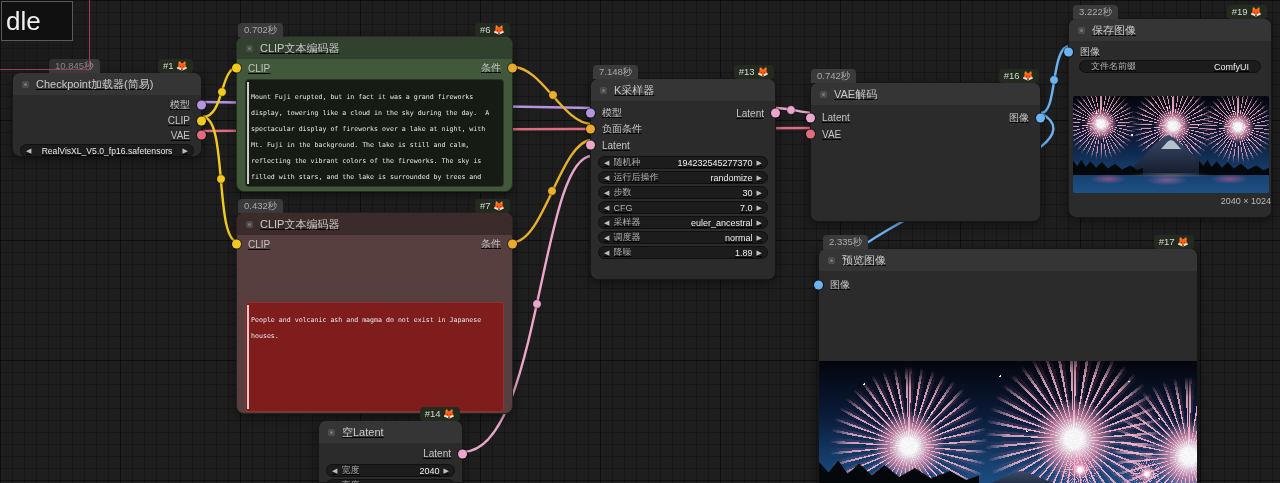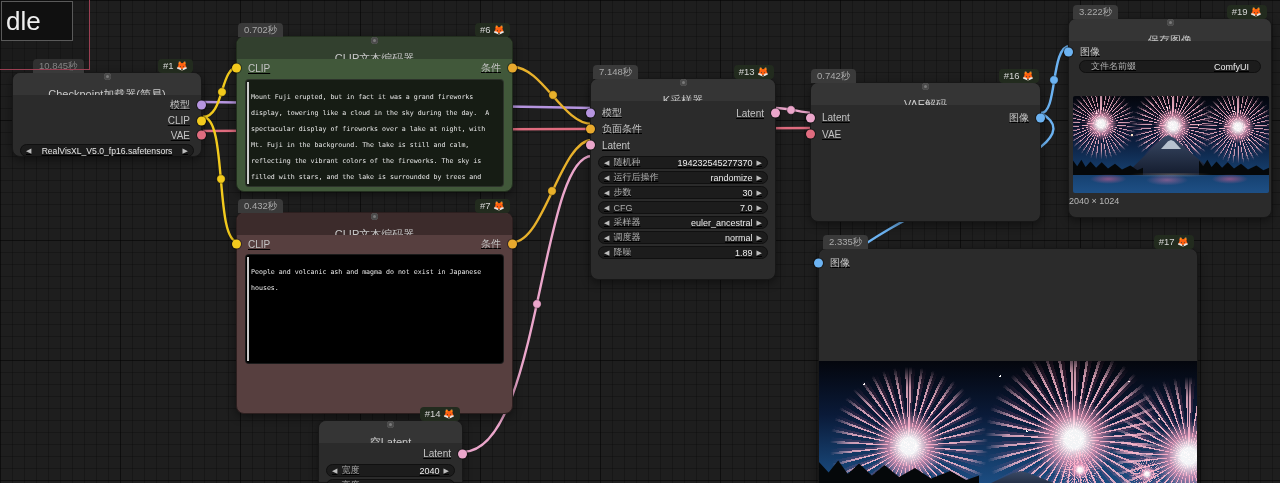--- a/index.html
+++ b/index.html
@@ -9,21 +9,21 @@
     background-image:
       linear-gradient(rgba(0,0,0,.40) 1px,transparent 1px),
       linear-gradient(90deg,rgba(0,0,0,.40) 1px,transparent 1px),
       linear-gradient(rgba(0,0,0,.22) 1px,transparent 1px),
       linear-gradient(90deg,rgba(0,0,0,.22) 1px,transparent 1px);
     background-size:120px 120px,120px 120px,12px 12px,12px 12px;}
   #wires{position:absolute;left:0;top:0;z-index:1;pointer-events:none;}
   .node{position:absolute;z-index:2;background:#2b2b2b;border:1px solid #171717;border-radius:8px;
     box-shadow:0 3px 10px rgba(0,0,0,.45);text-decoration:underline;}
   .ntitle{height:22px;display:flex;align-items:center;gap:7px;padding:0 9px;
-    background:#353535;border-radius:7px 7px 0 0;color:#c9c9c9;font-size:11px;white-space:nowrap;overflow:hidden;flex-direction:column;}
+    background:#353535;border-radius:7px 7px 0 0;color:#c9c9c9;font-size:11px;white-space:nowrap;overflow:hidden;}
   .cdot{width:7px;height:7px;border-radius:50%;background:#7a7a7a;box-shadow:inset 0 0 0 2px #4a4a4a;flex:none;}
   .timing{position:absolute;top:-14px;height:14px;line-height:14px;padding:0 6px;border-radius:4px 4px 0 0;
     background:#3a3a3a;color:#a9a9a9;font-size:9.5px;white-space:nowrap;}
   .idbadge{position:absolute;top:-14px;height:14px;line-height:14px;padding:0 5px;border-radius:4px;
     background:#222b1e;color:#d5d5d5;font-size:9.5px;white-space:nowrap;}
   .slotrow{position:relative;height:15px;display:flex;align-items:center;color:#c3c3c3;font-size:10px;}
   .slotrow .lab{padding-left:11px;}
   .slotrow .rlab{margin-left:auto;padding-right:11px;}
   .dot{position:absolute;width:9px;height:9px;border-radius:50%;top:50%;transform:translateY(-50%);
     box-shadow:0 0 0 1px rgba(0,0,0,.4);}
@@ -37,22 +37,22 @@
   .widget .wv{margin-left:auto;margin-right:4px;color:#ececec;white-space:nowrap;}
   .widget .wvc{flex:1;text-align:center;color:#e6e6e6;white-space:nowrap;overflow:hidden;}
   .prompt{position:absolute;left:8px;right:8px;background:#161c14;border:1px solid rgba(255,255,255,.10);
     border-radius:4px;color:#e7e7e7;font-family:"DejaVu Sans Mono",monospace;font-size:6.6px;line-height:16px;
     padding:9px 2px 3px 5px;white-space:pre-wrap;overflow:hidden;}
   .prompt::before{content:"";position:absolute;left:1px;top:2px;bottom:2px;width:2px;background:rgba(235,235,235,.85);}
   .node-green{background:#41583a;border-color:#222e1e;}
   .node-green .ntitle{background:#32402e;}
   .node-red{background:#573f3f;border-color:#2c1f1f;}
   .node-red .ntitle{background:#3c2b2b;}
-  .node-red .prompt{background:#000000;}
-  .caption{position:absolute;left:0;right:0;text-align:left;color:#b9b9b9;font-size:9px;}
+  .node-red .prompt{background:#7f1d1d;margin-top:48px;}
+  .caption{position:absolute;left:0;right:0;text-align:right;color:#b9b9b9;font-size:9px;}
   .scene{position:absolute;overflow:hidden;border-radius:2px;
     background:linear-gradient(180deg,#04060d 0%,#0a1a38 42%,#16406f 80%,#1e5086 100%);}
   .burst{position:absolute;border-radius:50%;
     background:repeating-conic-gradient(from 0deg,rgba(255,188,208,.9) 0deg 2deg,rgba(250,110,150,.18) 2deg 4.5deg,transparent 4.5deg 8.5deg);
     -webkit-mask:radial-gradient(circle,#000 0 32%,rgba(0,0,0,.85) 52%,transparent 70%);
     mask:radial-gradient(circle,#000 0 32%,rgba(0,0,0,.85) 52%,transparent 70%);}
   .burst::after{content:"";position:absolute;inset:28%;border-radius:50%;
     background:radial-gradient(circle,rgba(255,255,255,.95) 0 16%,rgba(255,170,200,.65) 42%,transparent 72%);}
   .stars{position:absolute;inset:0;background-image:
     radial-gradient(circle 1px at 12% 18%,#fff 99%,transparent),
@@ -101,21 +101,21 @@
     <circle cx="537" cy="304" r="4.2" fill="#eba6cb" stroke="rgba(0,0,0,.35)"></circle>
     <circle cx="791" cy="110" r="4.2" fill="#eba6cb" stroke="rgba(0,0,0,.35)"></circle>
     <circle cx="1054" cy="80" r="4.2" fill="#6cb3f2" stroke="rgba(0,0,0,.35)"></circle>
   </svg>
 
   <div id="idle-box">
     <div id="idle-text">dle</div>
   </div>
 
   <div class="node" style="left:12px;top:72px;width:190px;height:85px">
-    <div class="timing" style="left:20px">10.845秒</div>
+    <div class="timing" style="left:36px">10.845秒</div>
     <div class="idbadge" style="right:8px">#1 🦊</div>
     <div class="ntitle">
       <span class="cdot"></span>
       <span>Checkpoint加载器(简易)</span>
     </div>
     <div class="slotrow" style="height:16px;margin-top:2px">
       <span class="rlab">模型</span>
       <span class="dot dout d-model"></span>
     </div>
     <div class="slotrow" style="height:15px">
@@ -277,20 +277,24 @@
       <div class="treeline" style="left:0;width:70px;height:16px;bottom:18px"></div>
       <div class="treeline" style="right:0;width:70px;height:16px;bottom:18px"></div>
       <div class="water" style="height:20px"></div>
     </div>
     <div class="caption" style="top:177px">2040 × 1024</div>
   </div>
 
   <div class="node" style="left:818px;top:248px;width:380px;height:240px;border-radius:8px 8px 0 0">
     <div class="timing" style="left:4px">2.335秒</div>
     <div class="idbadge" style="right:3px">#17 🦊</div>
+    <div class="ntitle">
+      <span class="cdot"></span>
+      <span>预览图像</span>
+    </div>
     <div class="slotrow" style="height:17px;margin-top:5px">
       <span class="dot din d-image"></span>
       <span class="lab">图像</span>
     </div>
     <div class="scene" style="left:0;top:112px;width:378px;height:128px;border-radius:0">
       <div class="stars"></div>
       <div class="burst" style="left:10px;top:5px;width:160px;height:160px"></div>
       <div class="burst" style="left:165px;top:-12px;width:180px;height:180px"></div>
       <div class="burst" style="left:290px;top:15px;width:160px;height:160px"></div>
       <div class="burst" style="left:240px;top:88px;width:42px;height:42px"></div>

